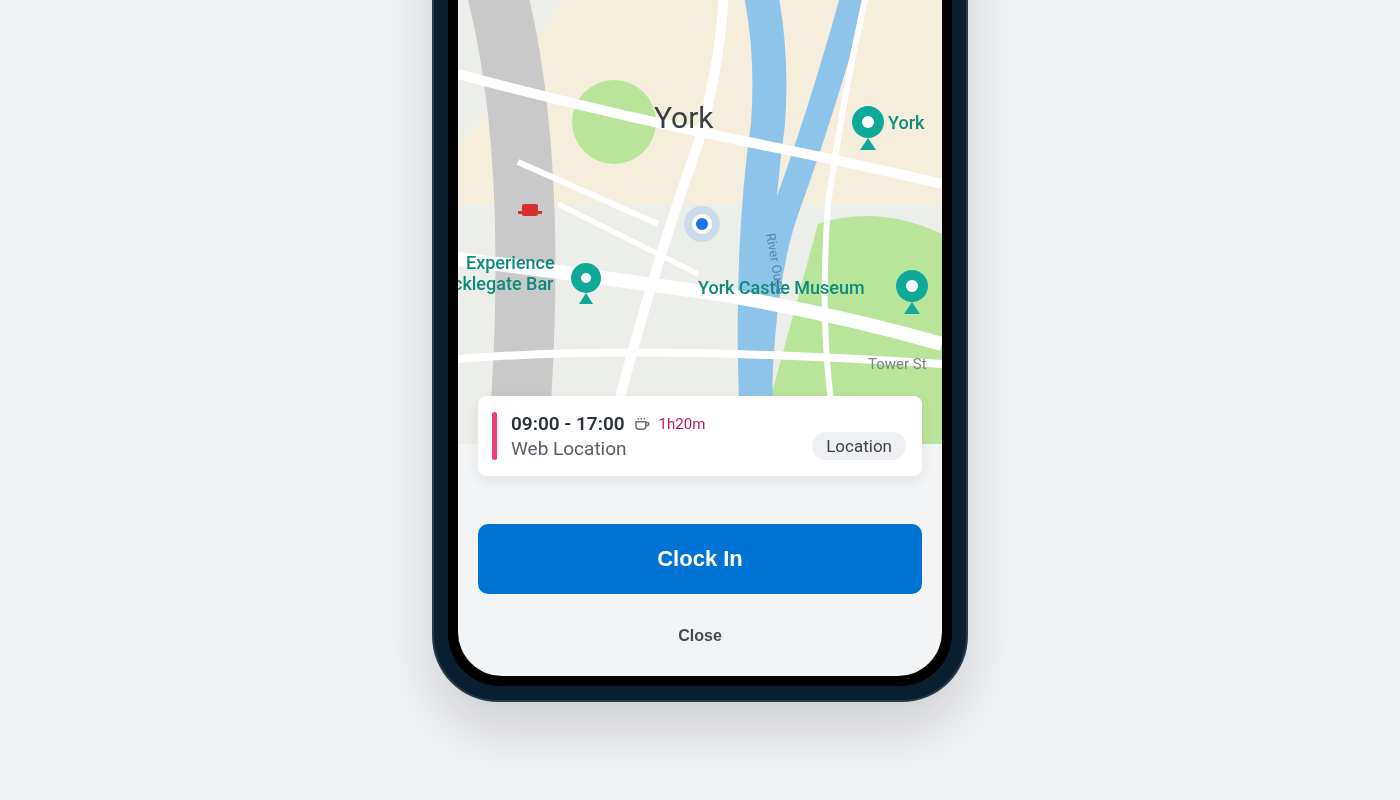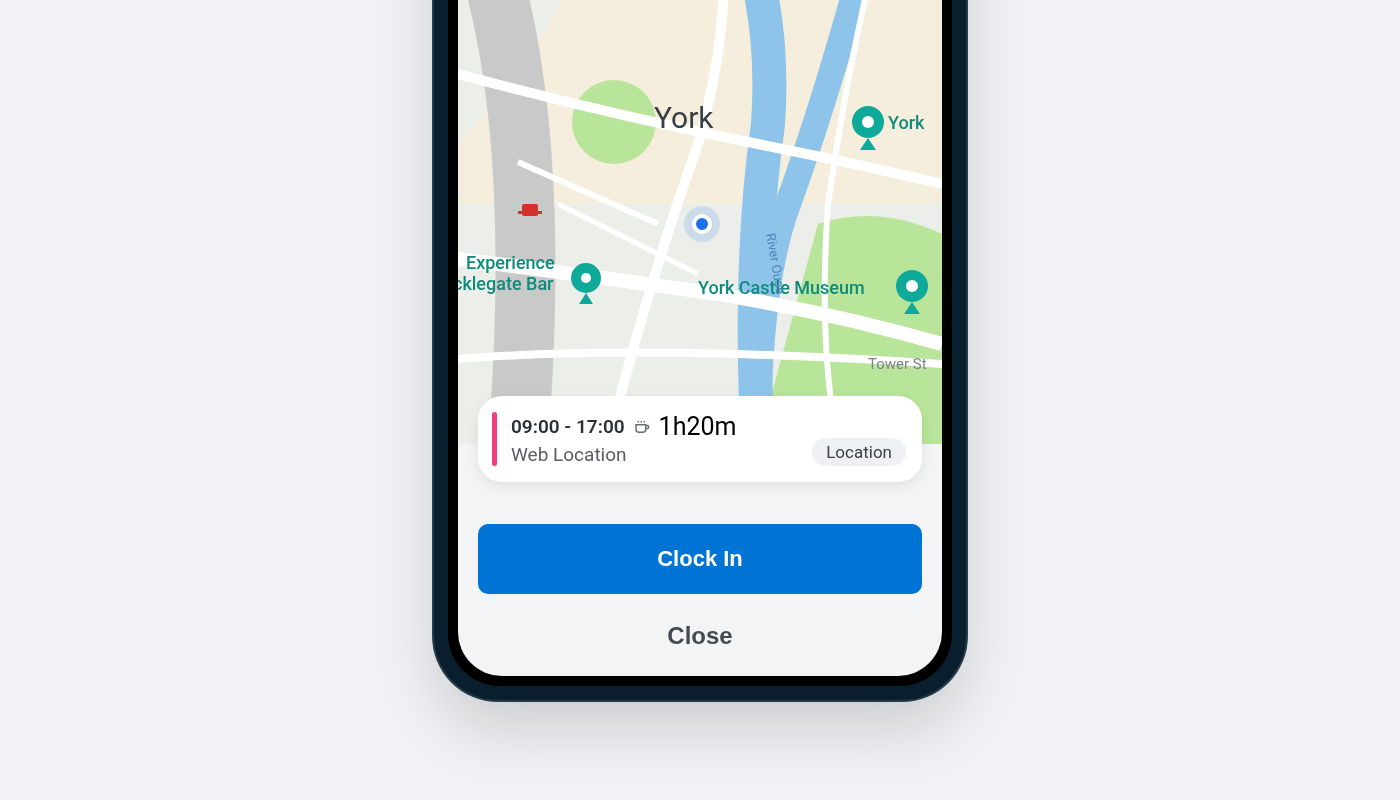--- a/index.html
+++ b/index.html
@@ -42,50 +42,50 @@
   .location-dot {
     position:absolute;
     width:20px; height:20px; border-radius:50%;
     background:#1a73e8; border:4px solid #fff;
     box-shadow:0 0 0 8px rgba(26,115,232,0.15);
   }
 
   
   .shift-card {
     position:absolute; left:20px; right:20px; top:752px;
-    background:#fff; border-radius:24px;
+    background:#fff; border-radius:8px;
     box-shadow:0 4px 14px rgba(0,0,0,0.08);
     display:flex; align-items:stretch;
     padding:16px 16px 16px 14px;
     gap:14px;
   }
   .shift-bar { width:5px; border-radius:4px; background:#ef3d7e; }
   .shift-body { flex:1; display:flex; flex-direction:column; justify-content:center; gap:2px; }
   .shift-top { display:flex; align-items:center; gap:8px; }
   .shift-time { font-size:19px; font-weight:600; color:#2b3139; }
   .shift-cup { color:#6a6f77; display:inline-flex; align-items:center; }
-  .shift-break { font-size:25px; color:#000000; }
+  .shift-break { font-size:15px; color:#be185d; }
   .shift-role { font-size:19px; color:#595e66; }
   .shift-location-pill {
     align-self:flex-end; margin-top:auto;
     background:#eef0f4; color:#3d4248;
     border-radius:999px; padding:4px 14px;
     font-size:17px;
   }
   .shift-right { display:flex; align-items:center; }
 
   
   .btn-area { position:absolute; left:20px; right:20px; top:880px; display:flex; flex-direction:column; gap:10px;justify-content:space-between; }
   .btn-primary {
     background:#0074d4; color:#fff; border:none; border-radius:10px;
     height:70px; font-size:22px; font-weight:600; cursor:pointer;
   }
   .btn-secondary {
     background:transparent; border:none; color:#454a52;
-    height:64px; font-size:24px; font-weight:600; cursor:pointer;
+    height:64px; font-size:16px; font-weight:600; cursor:pointer;
   }
 </style>
 </head>
 <body>
 
 <div class="stage">
   <div class="phone">
     <div class="phone-inner">
       <div class="screen">
 

